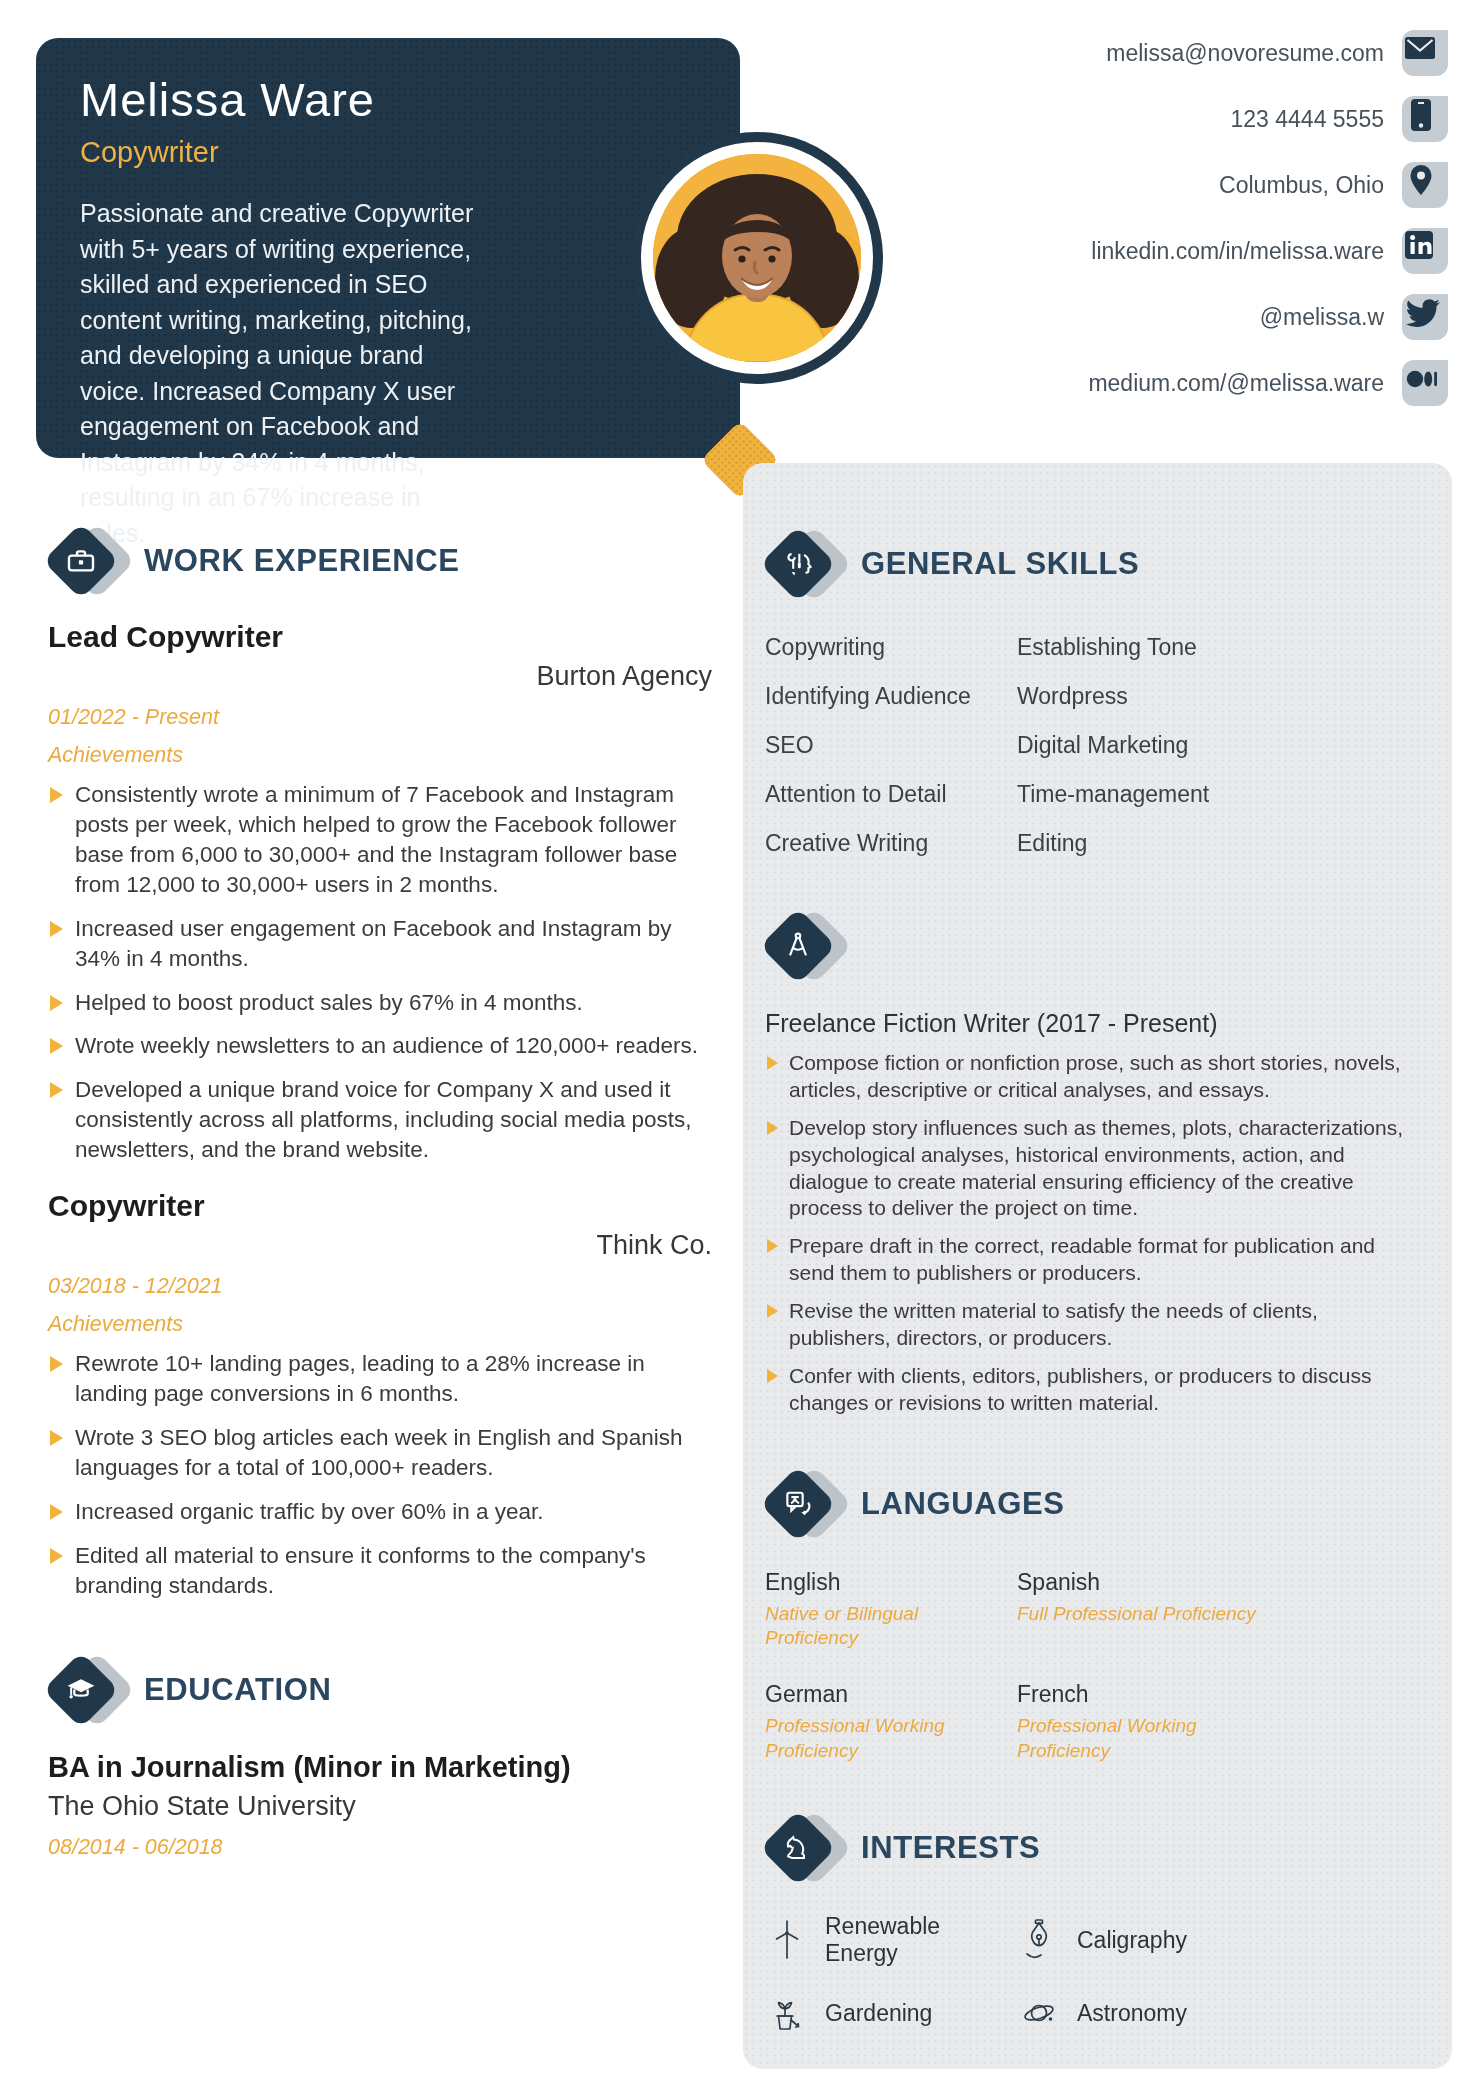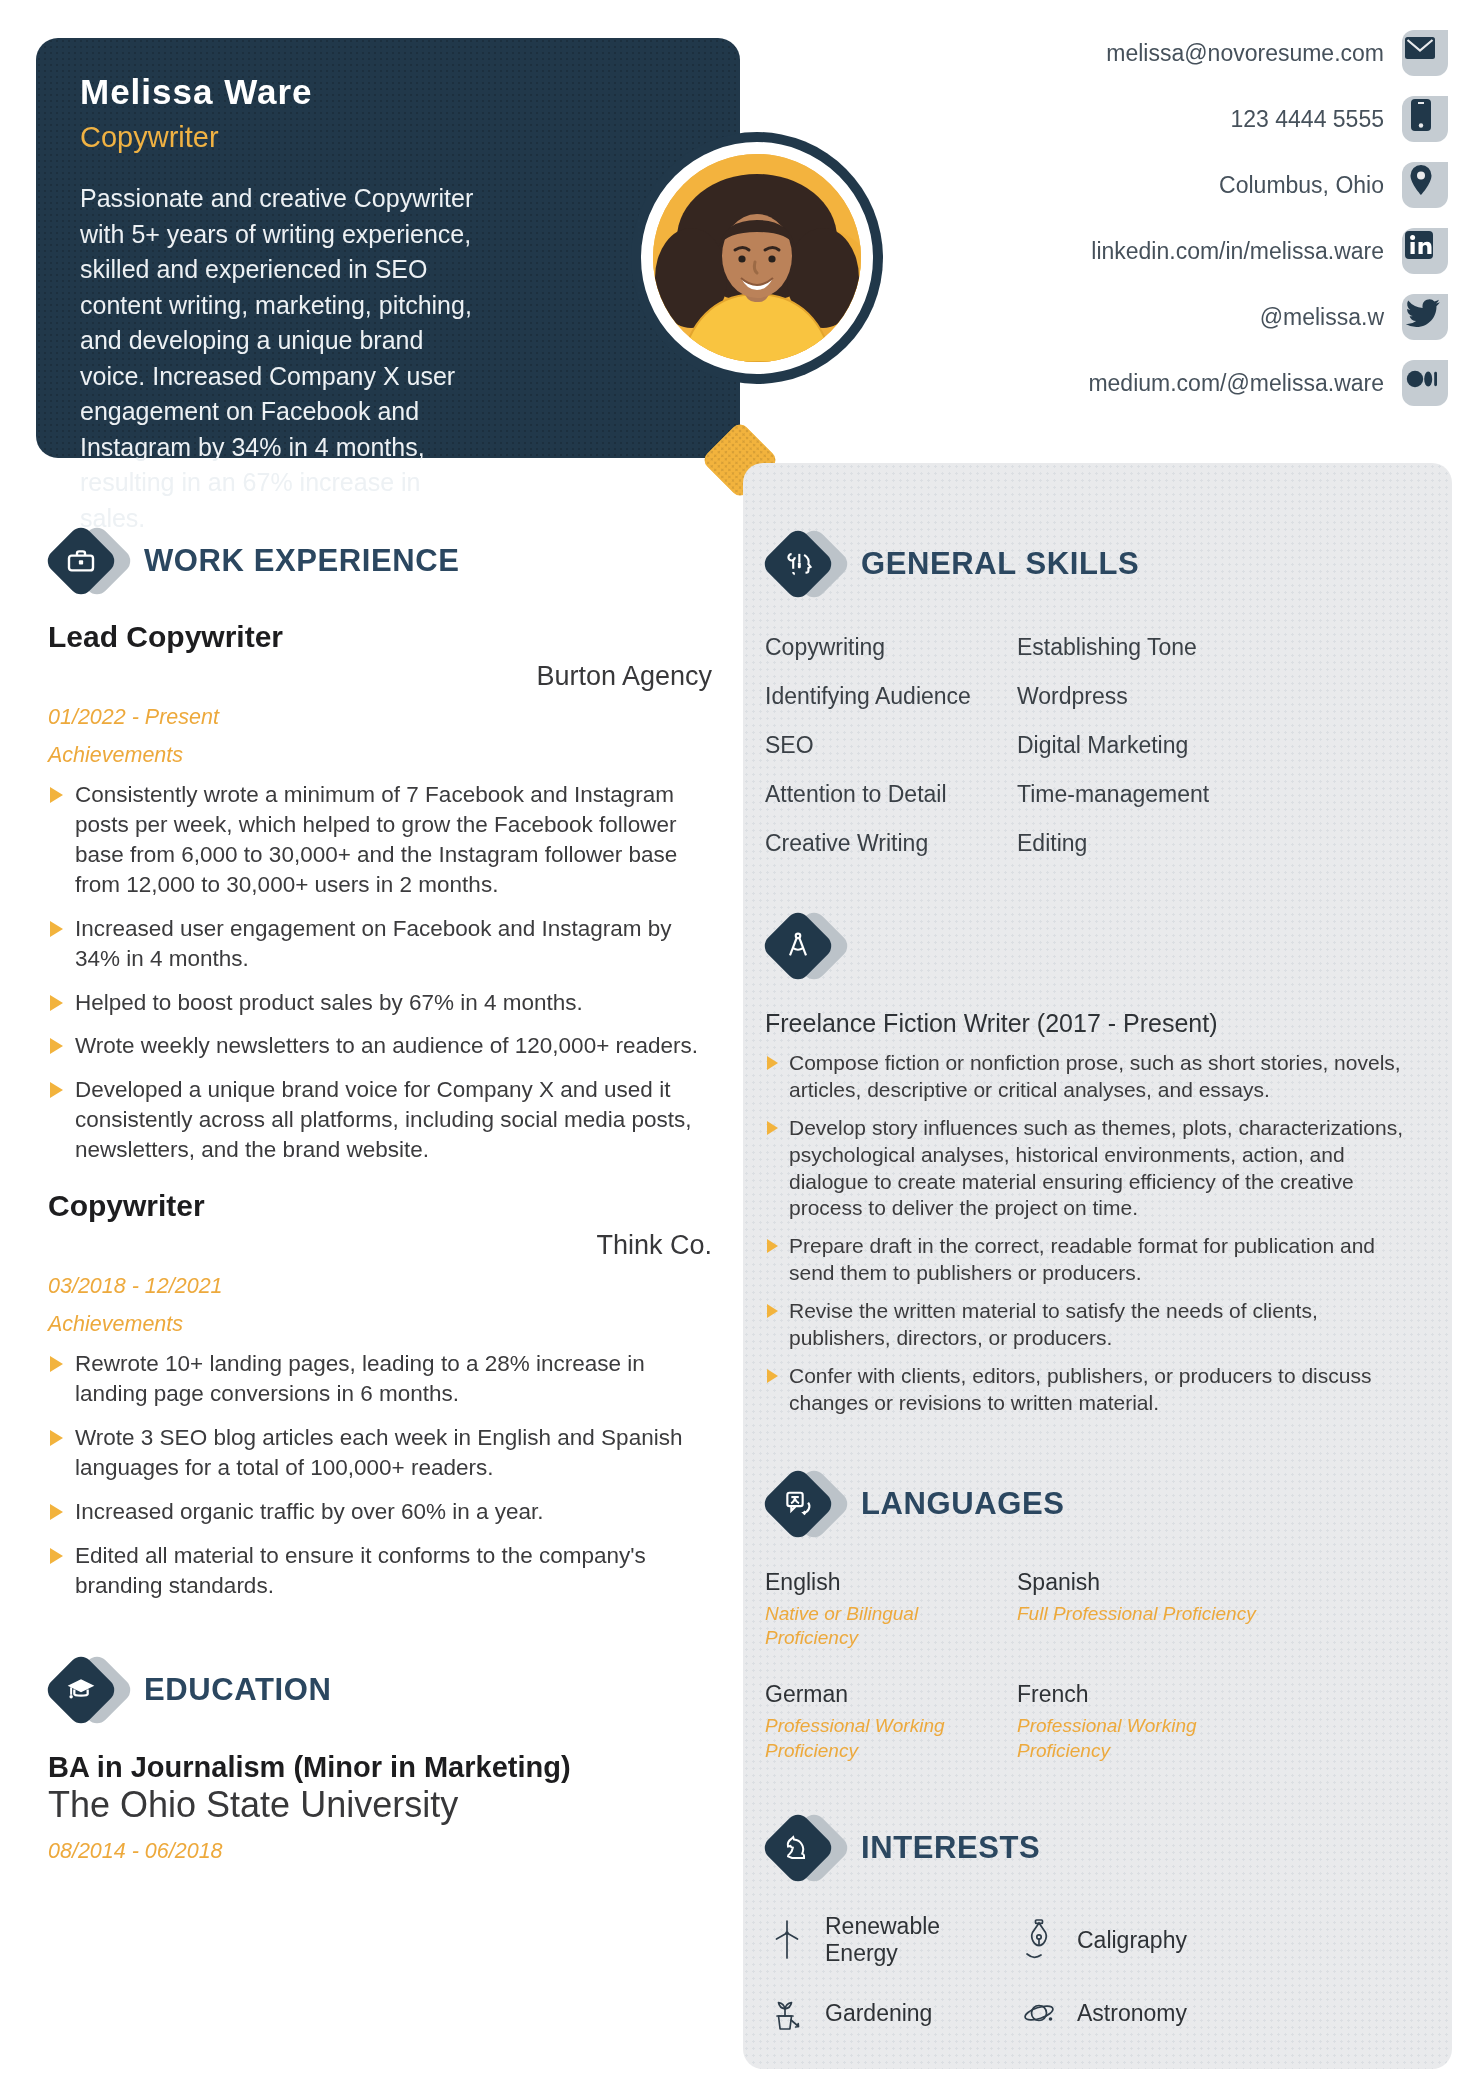--- a/index.html
+++ b/index.html
@@ -3,21 +3,21 @@
 <meta charset="utf-8">
 <style>
   html,body{margin:0;padding:0;background:#fff;}
   .page{position:relative;width:1484px;height:2100px;background:#ffffff;overflow:hidden;
         font-family:"Liberation Sans", sans-serif;color:#3a3a3c;}
 
   
   .header-card{position:absolute;left:36px;top:38px;width:704px;height:420px;background:#21384a;
     border-radius:22px;box-sizing:border-box;padding:34px 0 0 44px;
     background-image:radial-gradient(rgba(0,0,0,.16) 1px, transparent 1.3px);background-size:6px 6px;}
-  .name{font-size:35px;color:#ffffff;letter-spacing:1px;font-weight:700;}
+  .name{font-size:47px;color:#ffffff;letter-spacing:1px;font-weight:400;}
   .role{font-size:29px;color:#f0b243;margin-top:9px;}
   .summary{width:396px;margin-top:27px;font-size:25px;line-height:1.42;color:#edf1f4;}
 
   .photo-wrap{position:absolute;left:641px;top:142px;width:208px;height:208px;border-radius:50%;
     border:12px solid #ffffff;box-shadow:0 0 0 10px #21384a;overflow:hidden;background:#f3b33e;}
   .connector-diamond{position:absolute;left:712px;top:432px;width:56px;height:56px;background:#f2b33d;
     border-radius:10px;transform:rotate(45deg);
     background-image:radial-gradient(rgba(0,0,0,.12) 1px, transparent 1.2px);background-size:5px 5px;}
 
   
@@ -42,21 +42,21 @@
   .job-company{font-size:27px;color:#38383a;margin-top:7px;text-align:right;}
   .job-dates{font-size:21.5px;font-style:italic;color:#eda93c;margin-top:13px;}
   .ach-label{font-size:21.5px;font-style:italic;color:#eda93c;margin-top:13px;}
   .bullets{margin-top:12px;}
   .bullet{display:flex;align-items:flex-start;margin-bottom:14px;}
   .arrow{flex:0 0 auto;width:0;height:0;margin:7px 12px 0 2px;
     border-left:13px solid #f2b33d;border-top:8px solid transparent;border-bottom:8px solid transparent;}
   .bullet-text{font-size:22.5px;line-height:1.33;color:#3b3b3d;}
   .edu-block{margin-top:46px;}
   .degree{font-size:29px;font-weight:700;color:#1d1d1f;margin-top:18px;}
-  .school{font-size:36px;color:#38383a;margin-top:0;}
+  .school{font-size:27px;color:#38383a;margin-top:7px;}
   .edu-dates{font-size:21.5px;font-style:italic;color:#eda93c;margin-top:13px;}
 
   
   .right-panel{position:absolute;left:743px;top:463px;width:709px;height:1606px;background:#e9eaec;
     border-radius:20px;box-sizing:border-box;padding:58px 34px 0 22px;
     background-image:radial-gradient(rgba(96,120,140,.10) 1px, transparent 1.2px);background-size:7px 7px;}
   .skills-grid{display:grid;grid-template-columns:252px auto;row-gap:21px;margin-top:26px;
     font-size:23px;line-height:28px;color:#3a4046;}
   .proj-head{margin-top:46px;}
   .proj-subtitle{font-size:25px;color:#2e3236;margin-top:20px;}

